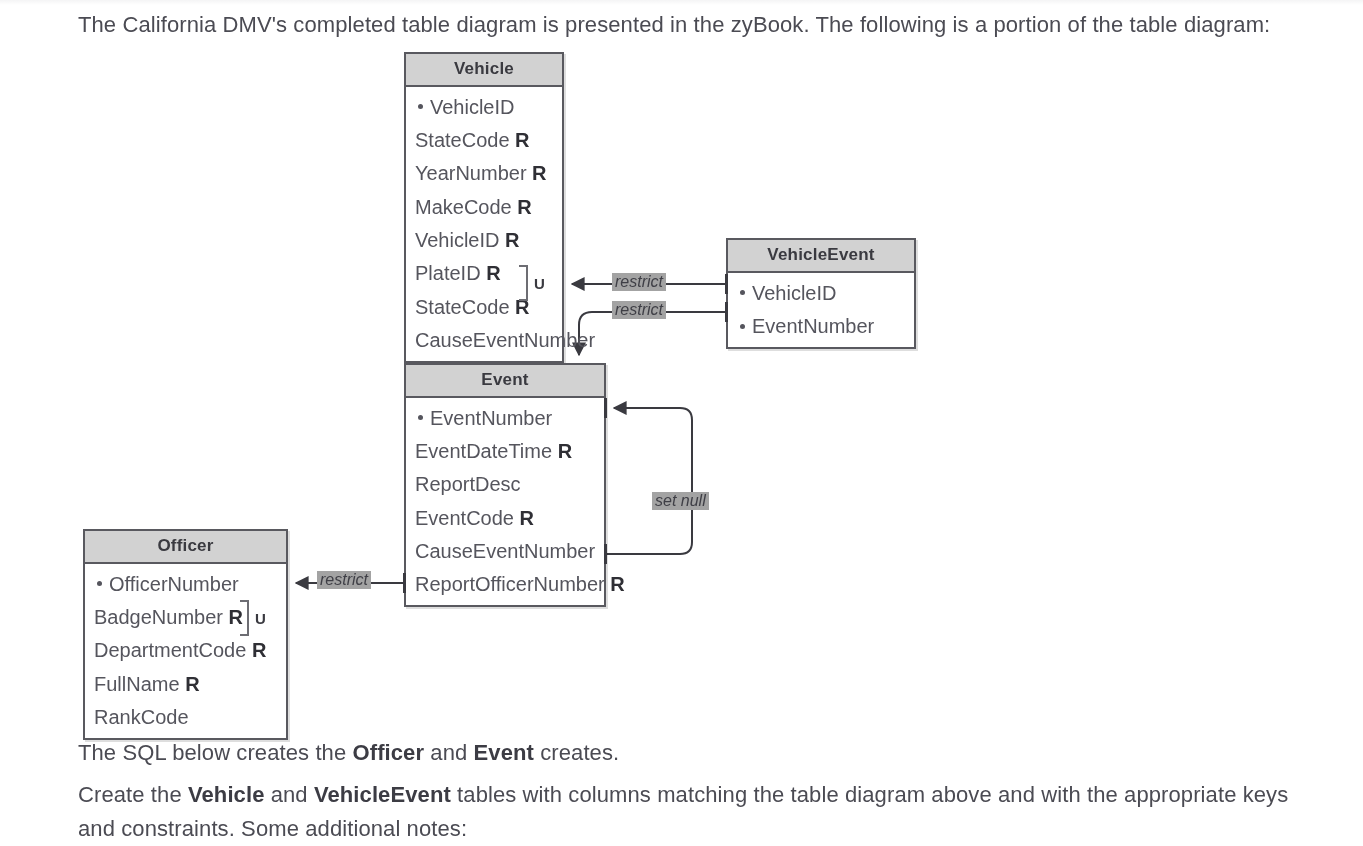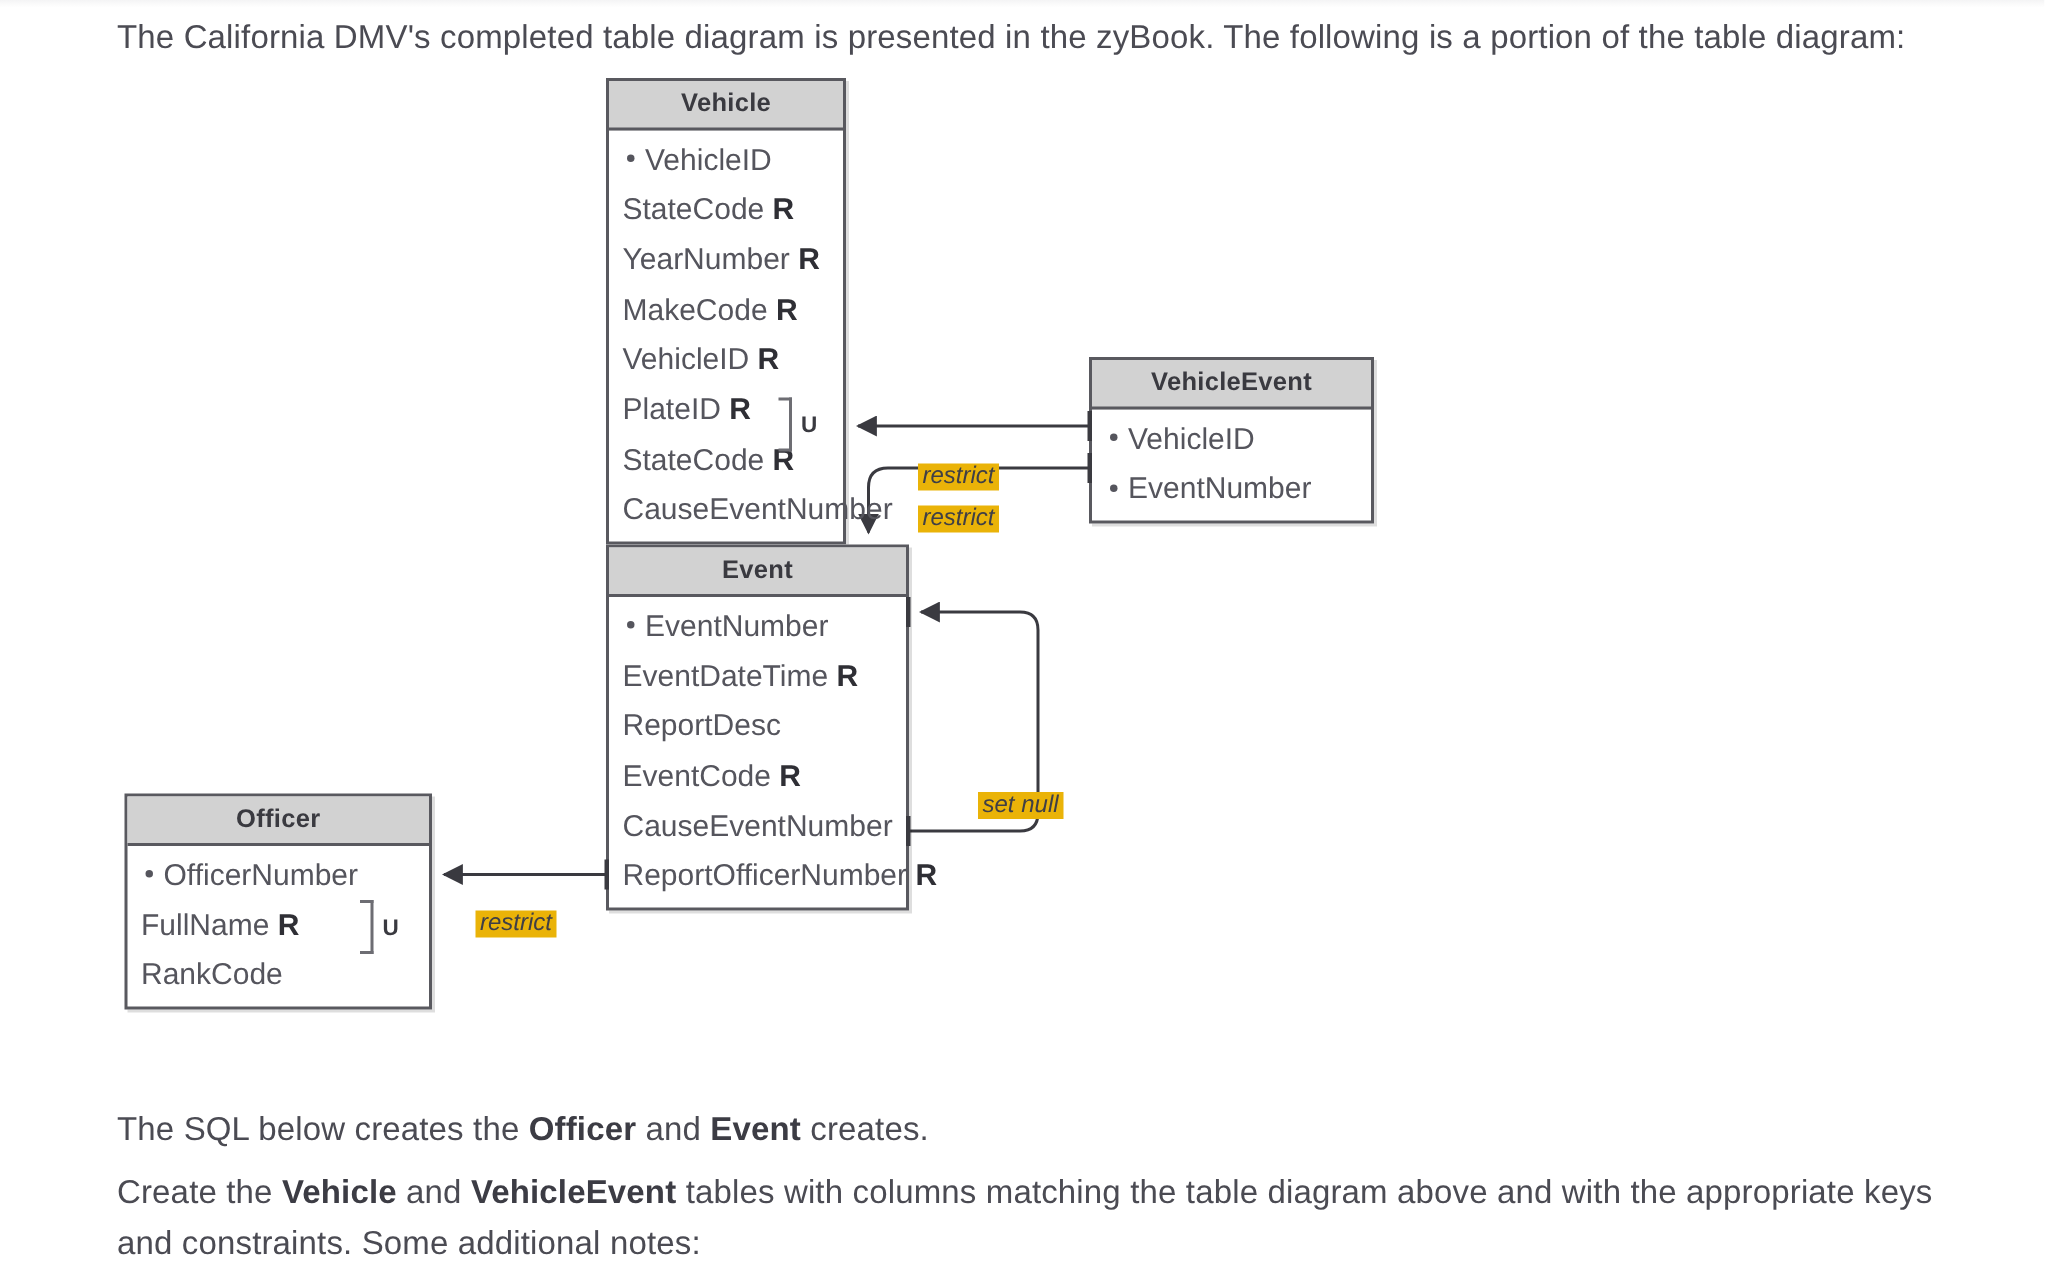--- a/index.html
+++ b/index.html
@@ -115,25 +115,24 @@
     color: #3a3a40;
     margin-left: 6px;
   }
 
   
   .rel-label {
     position: absolute;
     font-style: italic;
     font-size: 16px;
     color: #3f3f46;
-    background: #eab308;
+    background: #a3a3a3;
     padding: 0 3px;
     white-space: nowrap;
     z-index: 4;
-    margin-top: 36px;
   }
 
   
   .tick {
     position: absolute;
     width: 3px;
     background: #3a3a40;
     z-index: 5;
   }
 </style>
@@ -247,20 +246,26 @@
     </div>
   </div>
 
   <div class="entity" style="left:83px; top:489px; width:205px;">
     <div class="entity-title">Officer</div>
     <div class="entity-body">
       <div class="attr">
         <span class="pk-dot"></span><span>OfficerNumber</span>
       </div>
       <div class="attr">
+        <span>BadgeNumber</span> <span class="req">R</span>
+      </div>
+      <div class="attr">
+        <span>DepartmentCode</span> <span class="req">R</span>
+      </div>
+      <div class="attr">
         <span>FullName</span> <span class="req">R</span>
       </div>
       <div class="attr">
         <span>RankCode</span>
       </div>
 
       <div class="ubracket" style="left:155px; top:36px; height:36px;">
         <div class="brk"></div>
         <div class="ulabel">U</div>
       </div>

